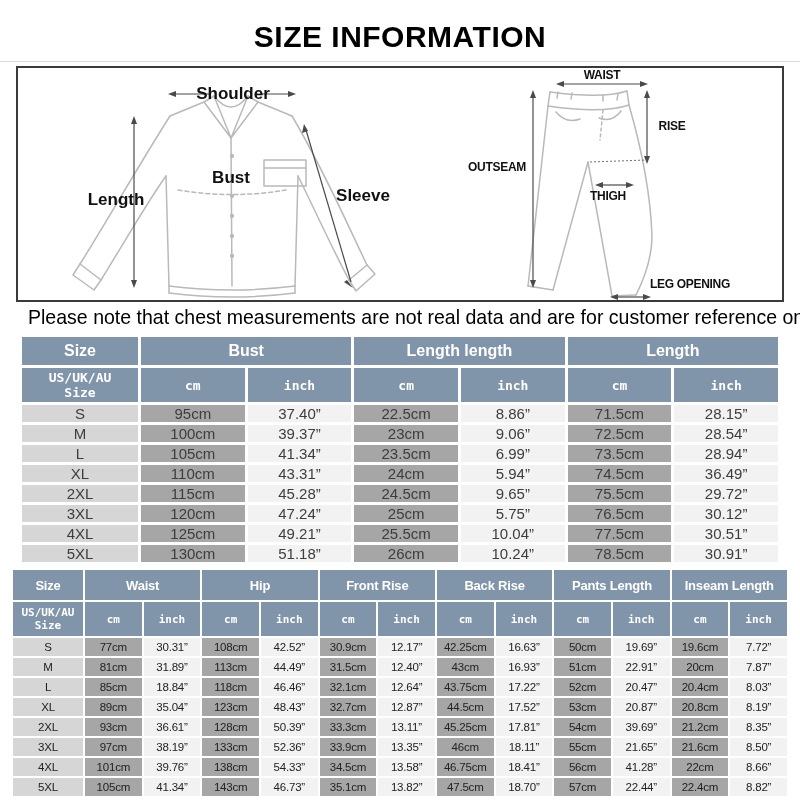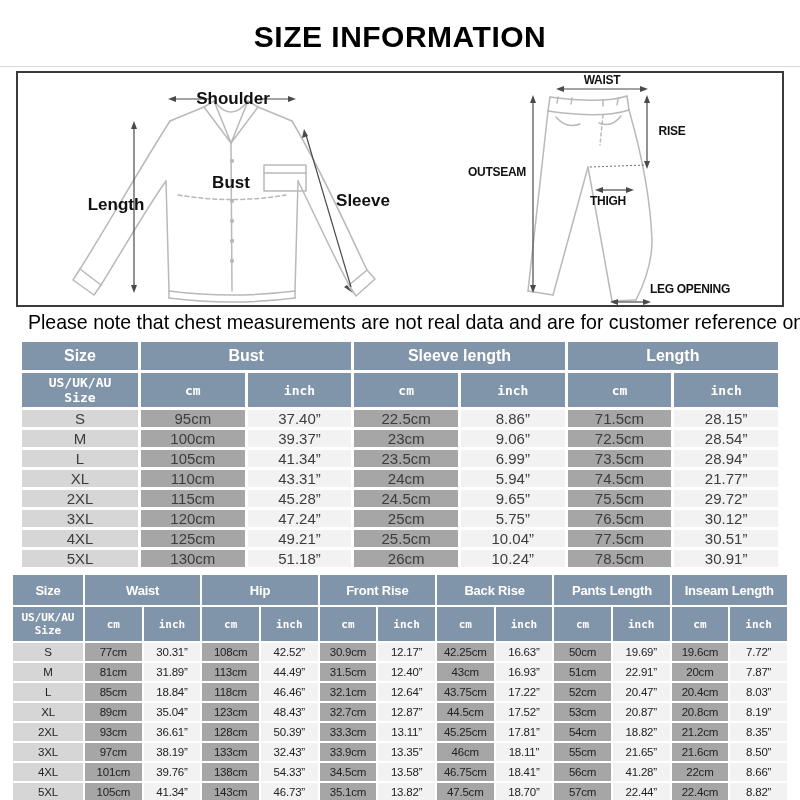--- a/index.html
+++ b/index.html
@@ -1,18 +1,18 @@
 <!DOCTYPE html>
 <html><head>
 <meta charset="utf-8">
 <style>
   html,body{margin:0;padding:0;background:#fff;}
   body{width:800px;height:800px;overflow:hidden;font-family:"Liberation Sans",sans-serif;-webkit-font-smoothing:antialiased;}
 
-  .page-title{margin:12px;padding-top:8px;text-align:center;font-size:30px;font-weight:bold;letter-spacing:.5px;color:#000;line-height:34px;}
+  .page-title{margin:0;padding-top:20px;text-align:center;font-size:30px;font-weight:bold;letter-spacing:.5px;color:#000;line-height:34px;}
   .title-rule{border:none;border-top:1px solid #d9d9d9;margin:7px 0 4px 0;}
 
   .diagram-box{box-sizing:border-box;width:768px;height:236px;margin:0 auto;border:2px solid #3a3a3a;display:flex;background:#fff;}
   .diagram-half{width:50%;height:100%;}
   svg text.lbl{font-family:"Liberation Sans",sans-serif;font-weight:bold;fill:#111;}
   svg text.lbl-lg{font-size:17px;}
   svg text.lbl-sm{font-size:12px;letter-spacing:-0.3px;}
   svg .garment{fill:none;stroke:#b9b9b9;stroke-width:1.5;stroke-linejoin:round;stroke-linecap:round;}
   svg .measure{fill:none;stroke:#4a4a4a;stroke-width:1.2;}
   svg .arrowhead{fill:#4a4a4a;stroke:none;}
@@ -149,21 +149,21 @@
 
 <table class="size-table" id="topTable">
   <colgroup>
       <col class="w-size">
       <col span="6">
     </colgroup>
   <thead>
       <tr>
         <th class="h-group">Size</th>
         <th class="h-group" colspan="2">Bust</th>
-        <th class="h-group" colspan="2">Sleeve length</th>
+        <th class="h-group" colspan="2">Length length</th>
         <th class="h-group" colspan="2">Length</th>
       </tr>
       <tr>
         <th class="h-unit">US/UK/AU
 Size</th>
         <th class="h-unit">cm</th>
         <th class="h-unit">inch</th>
         <th class="h-unit">cm</th>
         <th class="h-unit">inch</th>
         <th class="h-unit">cm</th>
@@ -198,21 +198,21 @@
         <td class="c-cm">73.5cm</td>
         <td class="c-inch">28.94”</td>
       </tr>
       <tr>
         <td class="c-size">XL</td>
         <td class="c-cm">110cm</td>
         <td class="c-inch">43.31”</td>
         <td class="c-cm">24cm</td>
         <td class="c-inch">5.94”</td>
         <td class="c-cm">74.5cm</td>
-        <td class="c-inch">21.77”</td>
+        <td class="c-inch">36.49”</td>
       </tr>
       <tr>
         <td class="c-size">2XL</td>
         <td class="c-cm">115cm</td>
         <td class="c-inch">45.28”</td>
         <td class="c-cm">24.5cm</td>
         <td class="c-inch">9.65”</td>
         <td class="c-cm">75.5cm</td>
         <td class="c-inch">29.72”</td>
       </tr>
@@ -343,30 +343,30 @@
         <td class="c-size">2XL</td>
         <td class="c-cm">93cm</td>
         <td class="c-inch">36.61”</td>
         <td class="c-cm">128cm</td>
         <td class="c-inch">50.39”</td>
         <td class="c-cm">33.3cm</td>
         <td class="c-inch">13.11”</td>
         <td class="c-cm">45.25cm</td>
         <td class="c-inch">17.81”</td>
         <td class="c-cm">54cm</td>
-        <td class="c-inch">18.82”</td>
+        <td class="c-inch">39.69”</td>
         <td class="c-cm">21.2cm</td>
         <td class="c-inch">8.35”</td>
       </tr>
       <tr>
         <td class="c-size">3XL</td>
         <td class="c-cm">97cm</td>
         <td class="c-inch">38.19”</td>
         <td class="c-cm">133cm</td>
-        <td class="c-inch">32.43”</td>
+        <td class="c-inch">52.36”</td>
         <td class="c-cm">33.9cm</td>
         <td class="c-inch">13.35”</td>
         <td class="c-cm">46cm</td>
         <td class="c-inch">18.11”</td>
         <td class="c-cm">55cm</td>
         <td class="c-inch">21.65”</td>
         <td class="c-cm">21.6cm</td>
         <td class="c-inch">8.50”</td>
       </tr>
       <tr>

